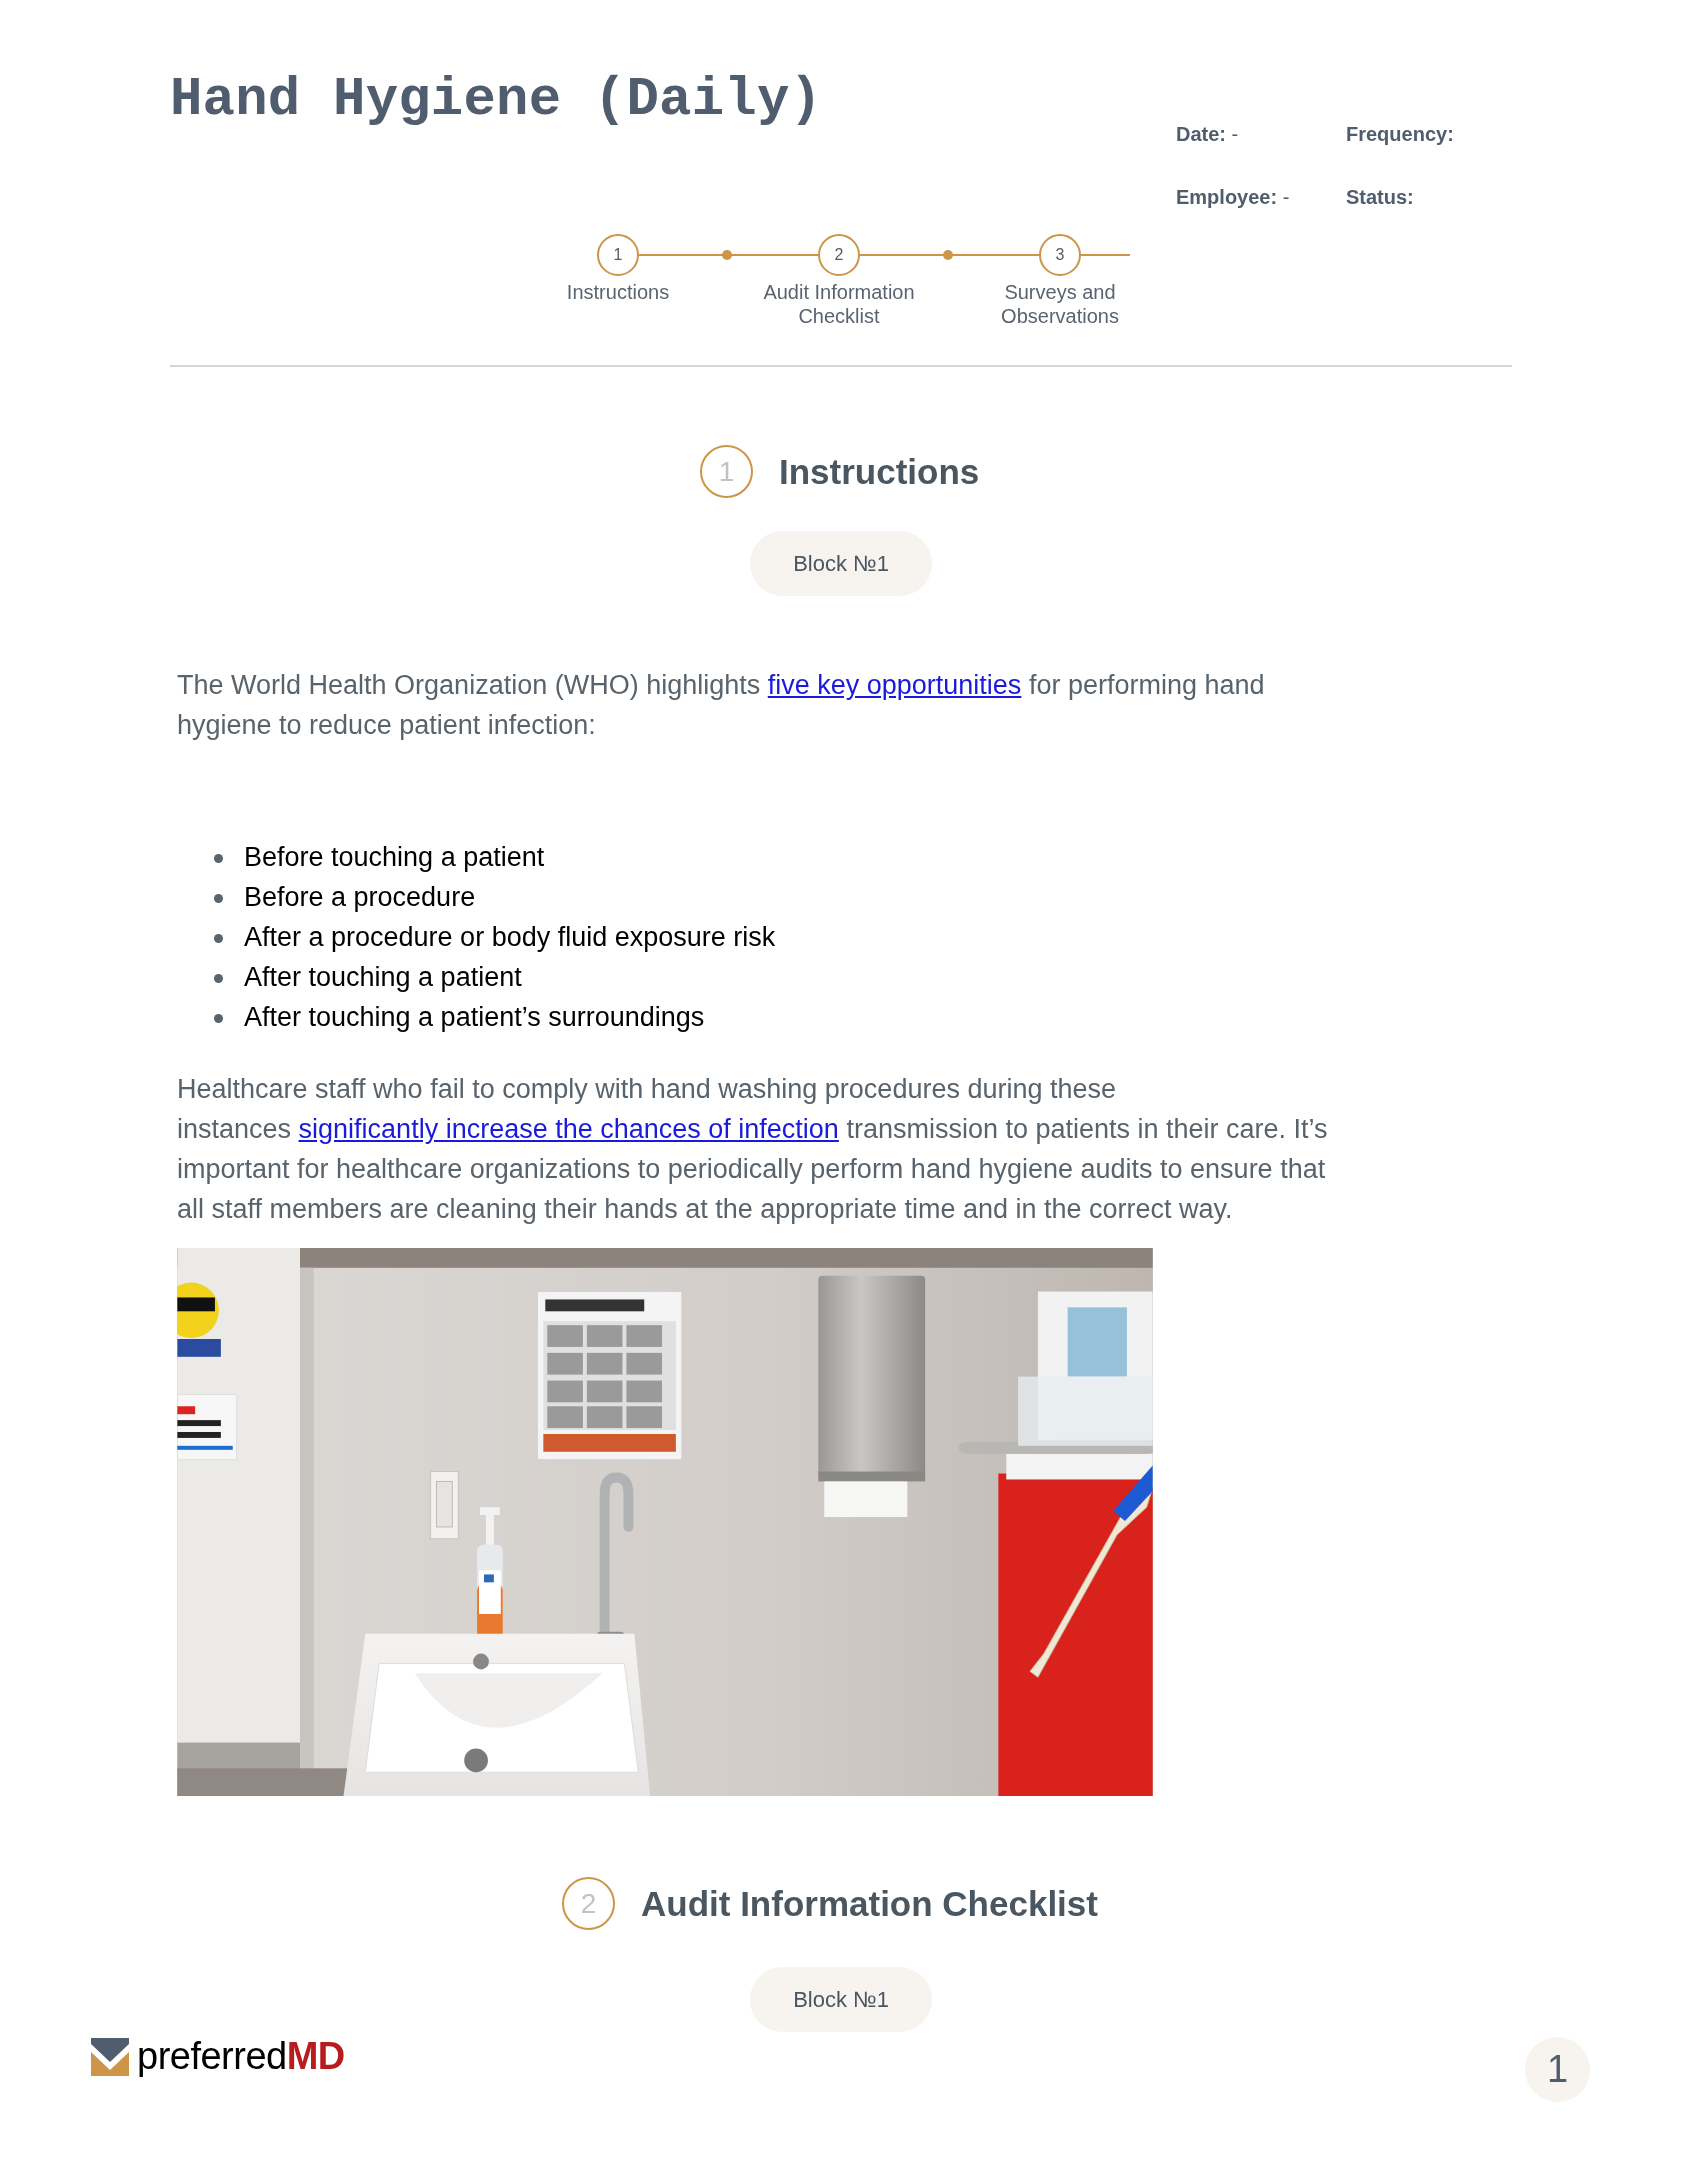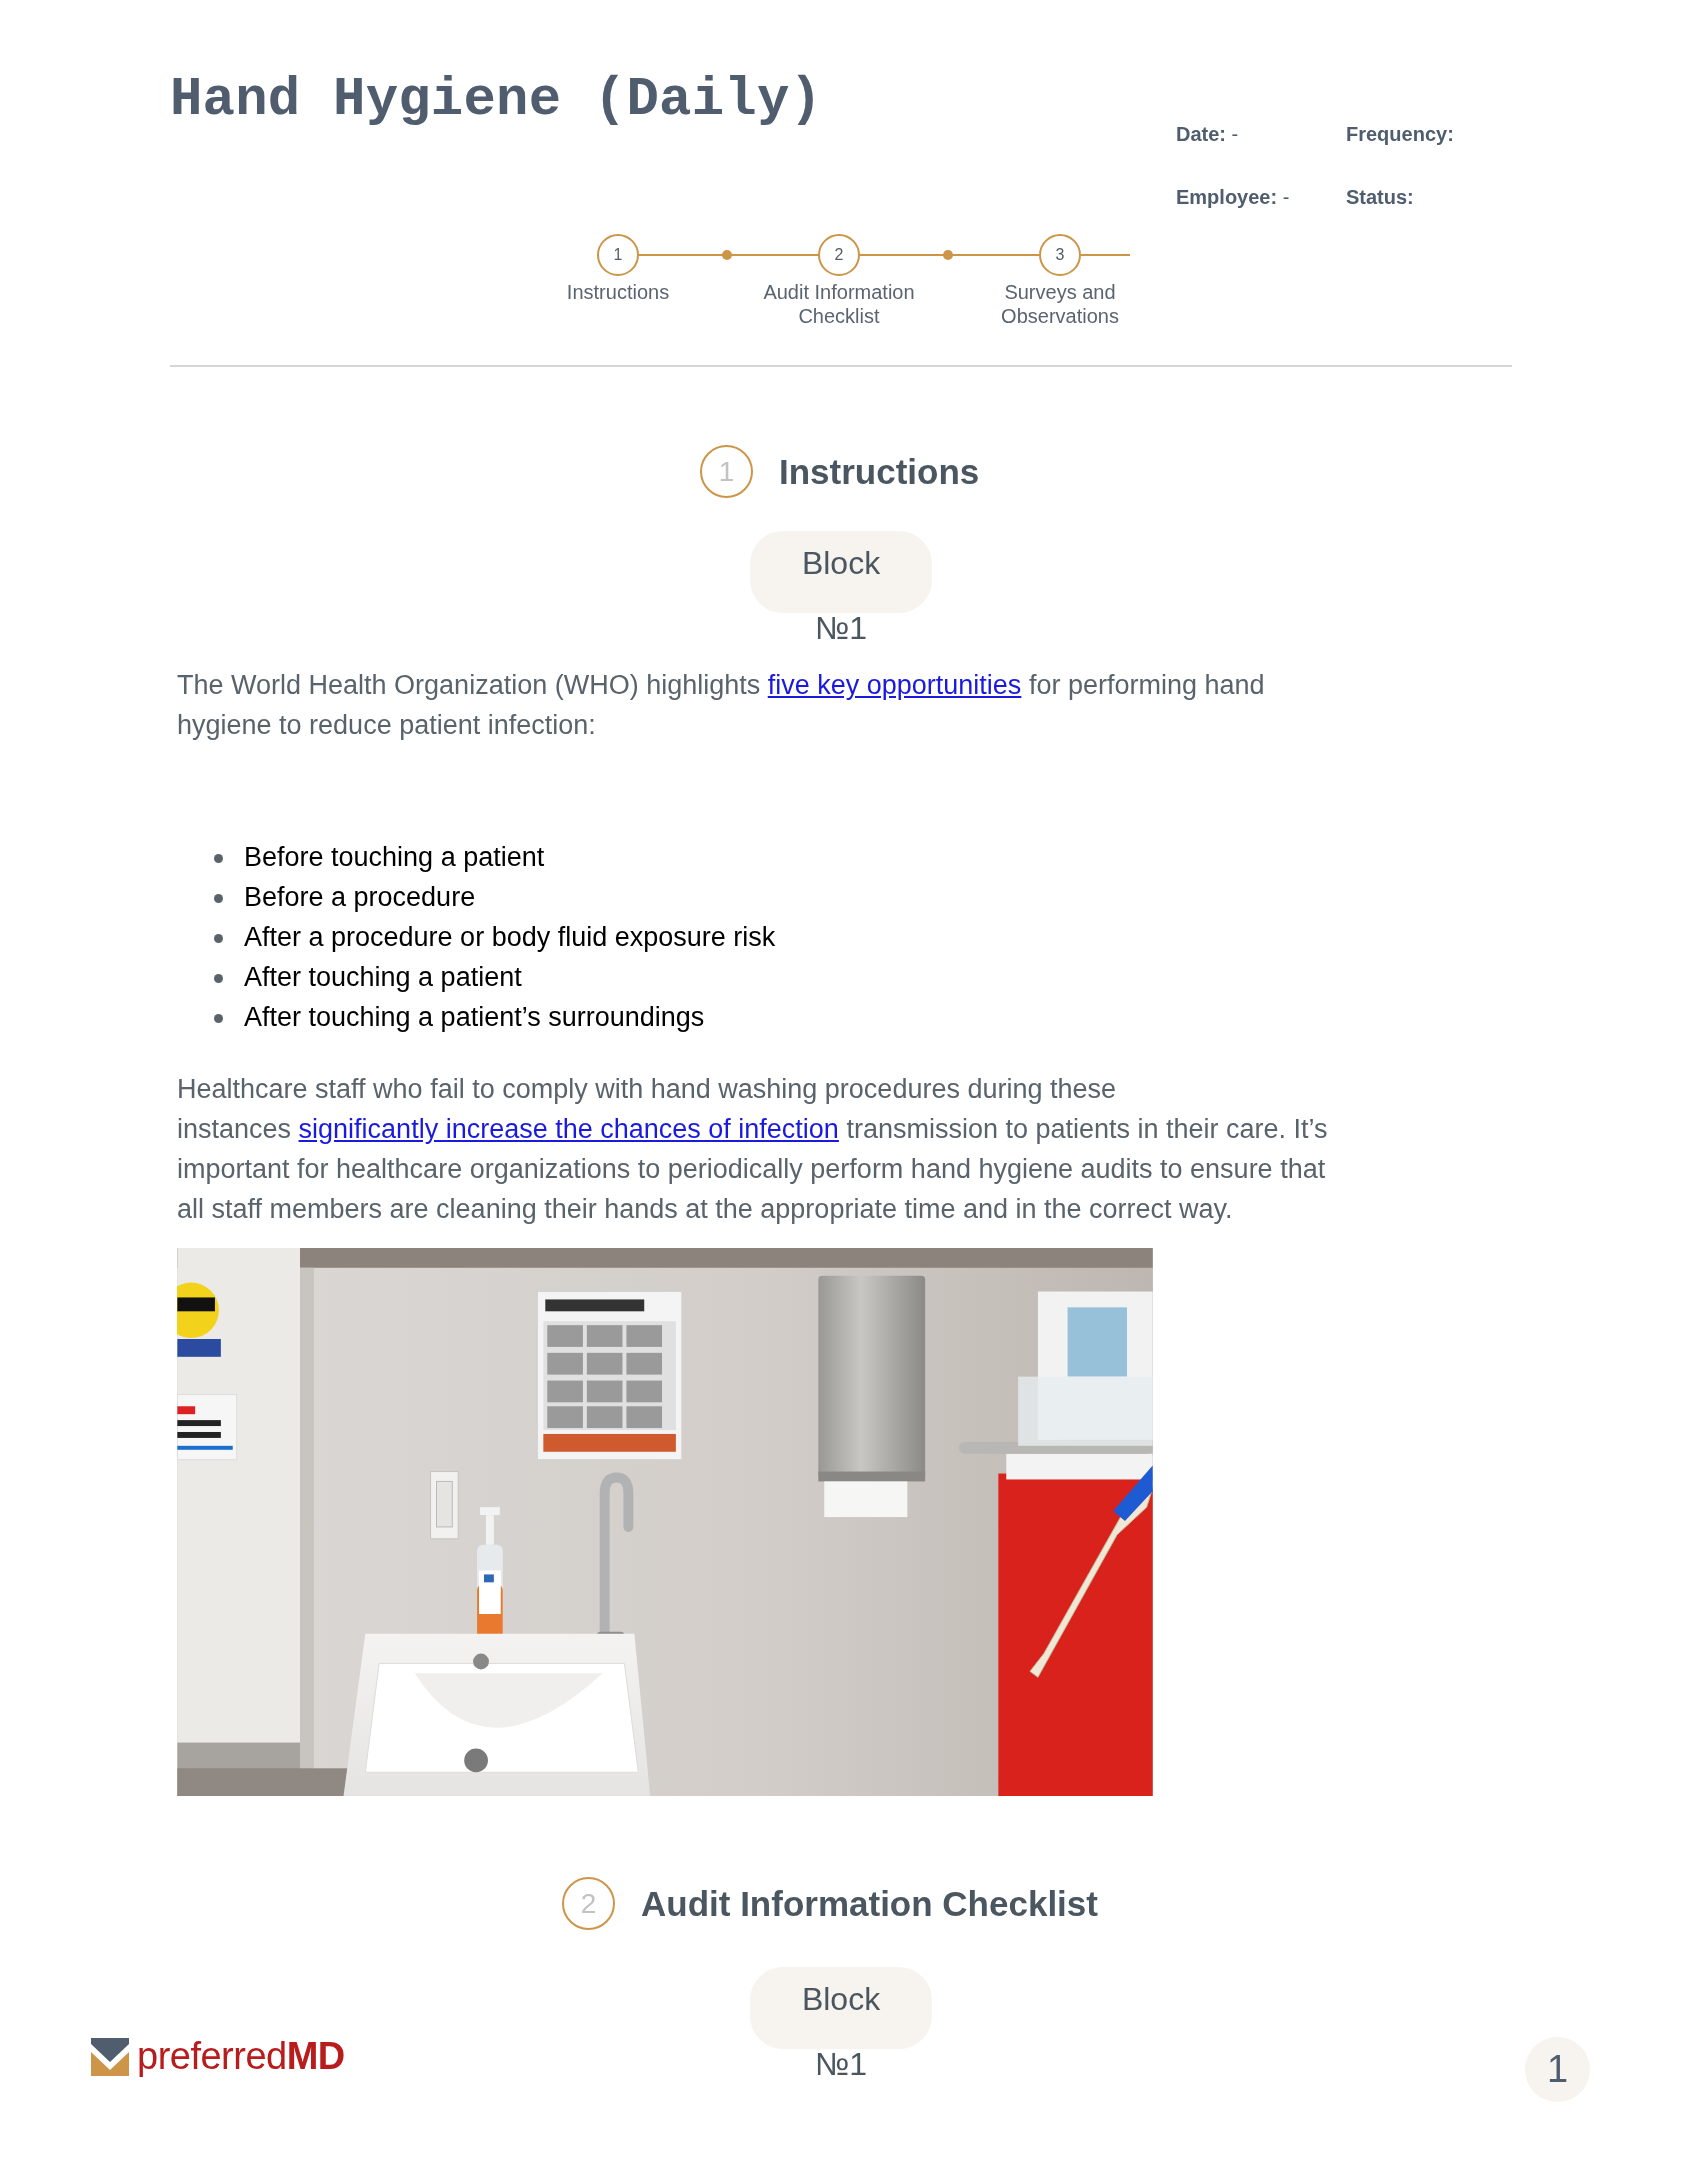--- a/index.html
+++ b/index.html
@@ -16,34 +16,34 @@
   .step-line { position: absolute; height: 2px; background: #cc9548; top: 24px; }
   .step-dot { position: absolute; width: 10px; height: 10px; border-radius: 50%; background: #cc9548; top: 20px; }
   .step-label { position: absolute; width: 198px; text-align: center; font-family: "Liberation Sans", sans-serif; font-size: 20px; line-height: 24px; color: #5a6470; }
 
   .divider { position: absolute; left: 170px; top: 365px; width: 1342px; height: 2px; background: #d6d6d6; }
 
   .sec-head { position: absolute; display: flex; align-items: center; }
   .sec-num { width: 53px; height: 53px; border: 2px solid #cc9548; border-radius: 50%; text-align: center; line-height: 50px; font-size: 28px; color: #c2c2c2; font-family: "Liberation Sans", sans-serif; }
   .sec-title { margin-left: 26px; font-family: "Liberation Sans", sans-serif; font-weight: 700; font-size: 35px; color: #4a5660; }
 
-  .block-pill { position: absolute; height: 82px; padding: 0 22px; border-radius: 33px; background: #f7f3ee; font-family: "Liberation Sans", sans-serif; font-size: 32px; line-height: 65px; color: #4a5660; text-align: center; }
+  .block-pill { position: absolute; height: 65px; padding: 0 22px; border-radius: 33px; background: #f7f3ee; font-family: "Liberation Sans", sans-serif; font-size: 22px; line-height: 65px; color: #4a5660; text-align: center; }
 
   .para { position: absolute; left: 177px; font-family: "Liberation Sans", sans-serif; font-size: 27px; line-height: 40px; color: #59636c; }
   .para a { color: #1a1adf; text-decoration: underline; }
 
   .bullets { position: absolute; left: 210px; top: 837px; list-style: none; font-family: "Liberation Sans", sans-serif; font-size: 27px; line-height: 40px; color: #000000; }
   .bullets li { position: relative; padding-left: 34px; }
   .bullets li::before { content: ""; position: absolute; left: 4px; top: 17px; width: 9px; height: 9px; border-radius: 50%; background: #59636c; }
 
   .photo { position: absolute; left: 177px; top: 1248px; width: 976px; height: 548px; overflow: hidden; background: #cfcac4; }
 
   .logo { position: absolute; left: 91px; top: 2035px; display: flex; align-items: center; }
   .logo-text { margin-left: 8px; font-family: "Liberation Sans", sans-serif; font-size: 38px; letter-spacing: -0.5px; }
-  .logo-text .a { color: #b91c1c; text-align: center; }
+  .logo-text .a { color: #000000; text-align: center; }
   .logo-text .b { color: #b91c1c; font-weight: 700; }
 
   .page-num { position: absolute; left: 1525px; top: 2037px; width: 65px; height: 65px; border-radius: 50%; background: #f7f3ee; text-align: center; line-height: 65px; font-size: 38px; color: #4f5d6e; font-family: "Liberation Sans", sans-serif; }
 </style>
 </head>
 <body>
 
 <div class="title">Hand Hygiene (Daily)</div>
 
 <div class="meta" style="left:1176px; top:83px;">

